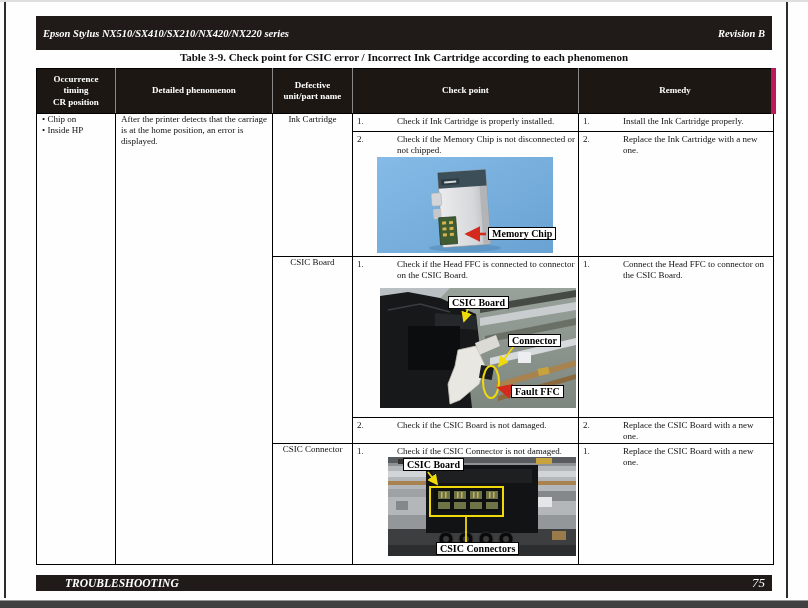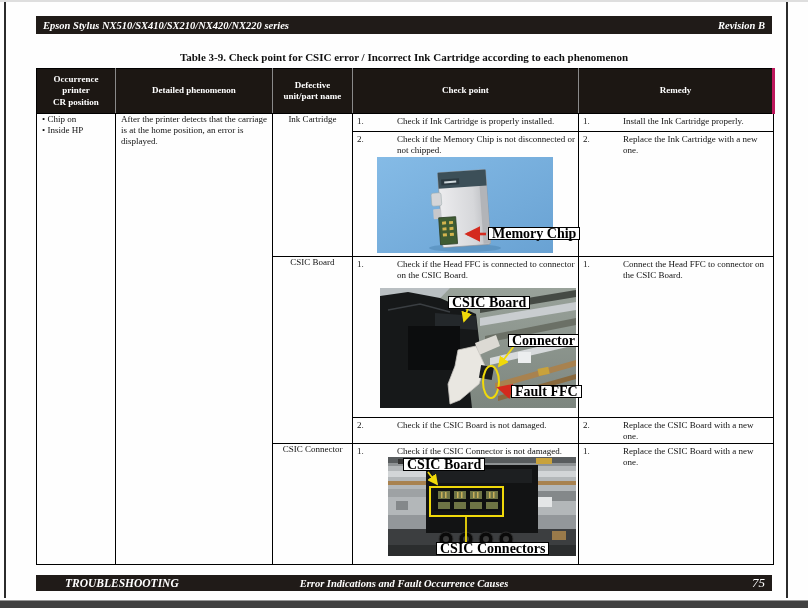--- a/index.html
+++ b/index.html
@@ -7,58 +7,58 @@
   .page {
     position:relative; width:808px; height:608px; background:#fefefe;
     overflow:hidden; font-family:"Liberation Serif", serif; color:#111;
   }
   .edge-top { position:absolute; left:0; top:0; width:808px; height:2px; background:#dedede; }
   .rule-left  { position:absolute; left:4px;  top:2px; width:2px; height:596px; background:#2b2b2b; }
   .rule-right { position:absolute; left:786px; top:2px; width:2px; height:596px; background:#2b2b2b; }
   .bottom-strip { position:absolute; left:0; top:600px; width:808px; height:8px; background:#414141; border-top:1px solid #979797; }
 
   .hdrbar {
-    position:absolute; left:36px; top:16px; width:736px; height:18px;
+    position:absolute; left:36px; top:16px; width:736px; height:34px;
     background:#201b18; color:#fff; display:flex; align-items:center;
     justify-content:space-between; padding:0 7px;
     font-size:10.5px; font-weight:bold; font-style:italic;
   }
   .doc-title {
     position:absolute; left:36px; top:51px; width:736px; text-align:center;
     font-size:11px; font-weight:bold;
   }
 
   table.main { position:absolute; left:36px; top:68px; border-collapse:collapse; table-layout:fixed; width:737px; }
   table.main th {
     background:#1c1713; color:#fff; font-size:9px; font-weight:bold;
     text-align:center; vertical-align:middle; line-height:11.5px;
     border-top:1px solid #000; border-bottom:1px solid #000;
     border-left:1px solid #8a8a8a; border-right:1px solid #8a8a8a;
   }
   table.main th:first-child { border-left:1px solid #000; }
-  table.main th:last-child  { border-right:3px solid #be185d; }
+  table.main th:last-child  { border-right:5px solid #be185d; }
   table.main td { border:1px solid #000; vertical-align:top; font-size:9px; line-height:11px; }
 
   td.mid { vertical-align:middle; }
   .occ-lines { padding-left:5px; }
   .phen { padding:0 5px; }
   .unit { text-align:center; }
 
   .cellwrap { position:relative; width:100%; height:100%; }
   .h-r2 { height:123px; } .h-r3 { height:159px; } .h-r5 { height:119px; }
 
   .item { display:flex; padding:2px 3px 1px 4px; }
   .item .num { width:12px; flex:0 0 12px; }
   .item .txt { flex:1;margin-left:28px; }
 
   .figure { position:absolute; }
   .figure svg { position:absolute; left:0; top:0; }
   .flabel {
     position:absolute; background:#fff; border:1px solid #000;
-    font-size:14px; font-weight:bold; line-height:11px; padding:0 3px;
+    font-size:10px; font-weight:bold; line-height:11px; padding:0 3px;
     white-space:nowrap; color:#000;
   }
 
   .ftrbar {
     position:absolute; left:36px; top:575px; width:736px; height:16px;
     background:#201b18; color:#fff; display:flex; align-items:center; padding:0 7px;
   }
   .ftr-left  { font-size:11.5px; font-weight:bold; font-style:italic;margin-left:22px; }
   .ftr-center{ position:absolute; left:50%; transform:translateX(-50%); font-size:10.5px; font-weight:bold; font-style:italic; }
   .ftr-right { margin-left:auto; font-size:13px; font-style:italic; }
@@ -83,21 +83,21 @@
       <col style="width:79px">
         <col style="width:157px">
         <col style="width:80px">
       <col style="width:226px">
         <col style="width:195px">
     </colgroup>
     <tbody>
         <tr style="height:45px">
       <th>
         <div>Occurrence</div>
-        <div>printer</div>
+        <div>timing</div>
         <div>CR position</div>
       </th>
       <th>Detailed phenomenon</th>
       <th>
         <div>Defective</div>
         <div>unit/part name</div>
       </th>
       <th>Check point</th>
       <th>Remedy</th>
     </tr>
@@ -330,18 +330,17 @@
               <span class="num">1.</span>
               <span class="txt">Replace the CSIC Board with a new one.</span>
             </div>
       </td>
     </tr>
   </tbody>
     </table>
 
   <div class="ftrbar">
     <span class="ftr-left">TROUBLESHOOTING</span>
-    <span class="ftr-center">Error Indications and Fault Occurrence Causes</span>
     <span class="ftr-right">75</span>
   </div>
 
   <div class="bottom-strip"></div>
 </div>
 
 </body></html>

